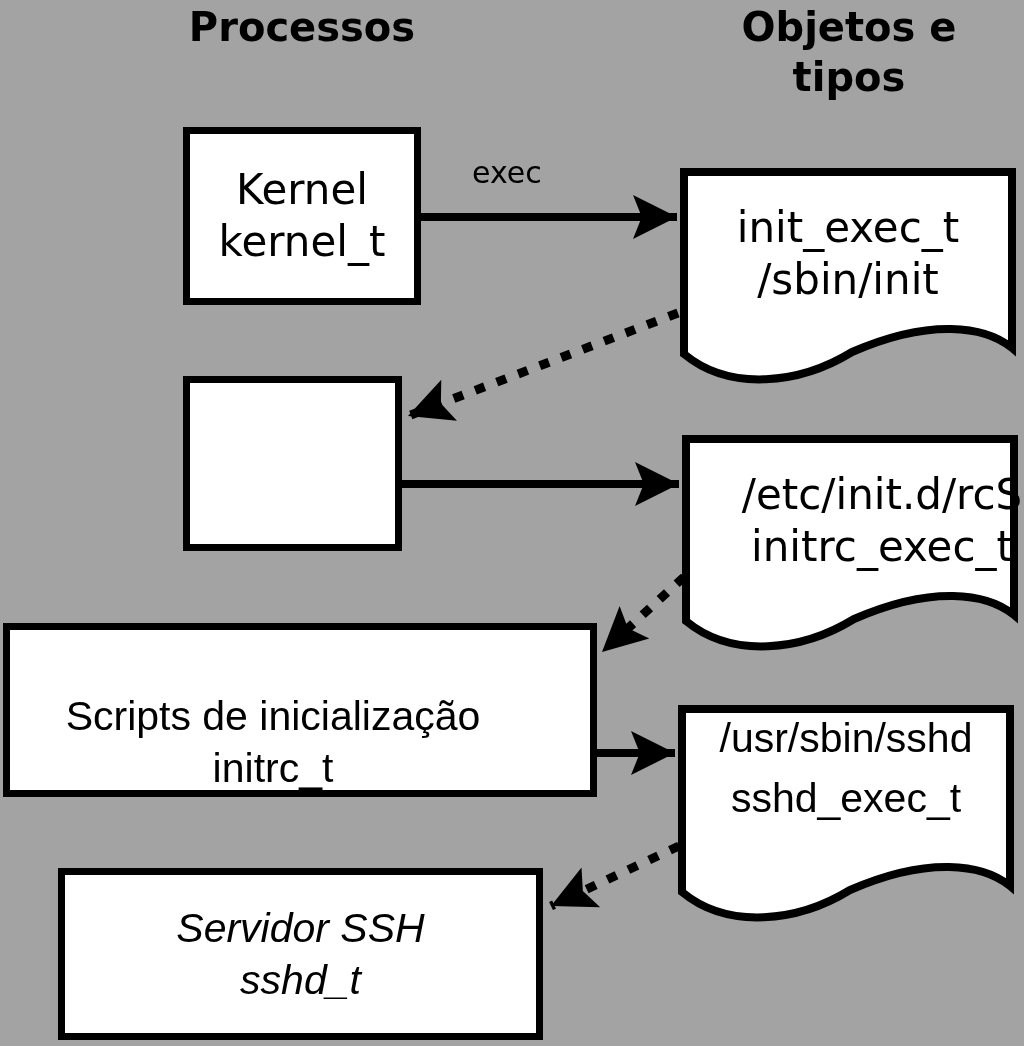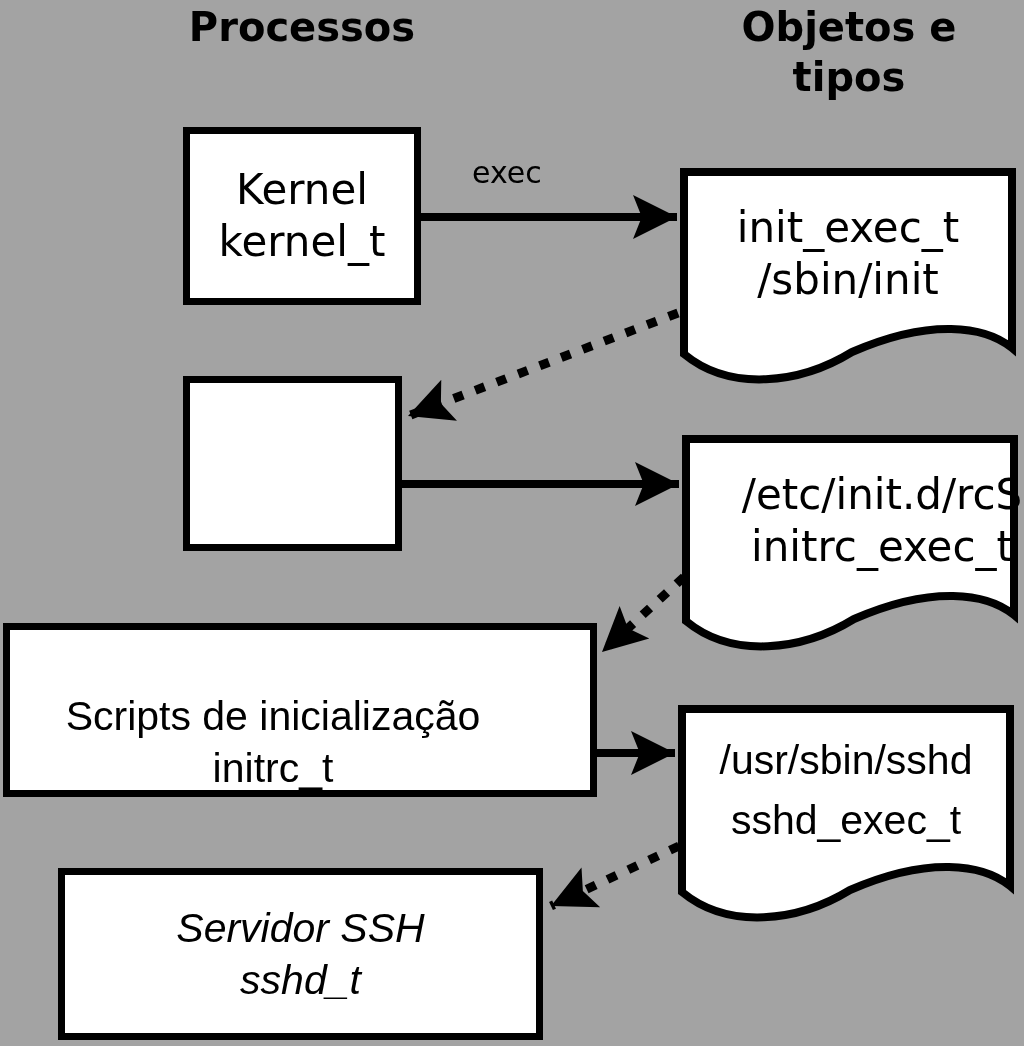--- a/index.html
+++ b/index.html
@@ -43,21 +43,21 @@
   }
   
   .hdr-left{left:152px;top:2px;width:300px;}
   .hdr-right{left:694px;top:2px;width:310px;}
   .lbl-kernel{left:183px;top:127px;width:238px;height:178px;}
   .lbl-init{left:183px;top:376px;width:219px;height:175px;}
   .lbl-scripts{left:3px;top:623px;width:540px;height:174px;margin-top:32px;}
   .lbl-servidor{left:58px;top:868px;width:485px;height:172px;font-style:italic;}
   .lbl-doc1{left:680px;top:168px;width:336px;height:172px;}
   .lbl-doc2{left:682px;top:435px;width:400px;height:172px;}
-  .lbl-doc3{left:678px;top:702px;width:336px;height:175px;gap:8px;}
+  .lbl-doc3{left:678px;top:680px;width:336px;height:175px;gap:8px;}
   .lbl-exec{left:472px;top:150px;width:170px;height:46px;}
 </style>
 </head>
 <body>
 
 <div class="canvas">
 
   <svg width="1024" height="1046" viewBox="0 0 1024 1046">
     <defs>
       <marker id="ah" viewBox="0 0 10 10" refX="10" refY="5" markerWidth="50" markerHeight="44" orient="auto" markerUnits="userSpaceOnUse">

